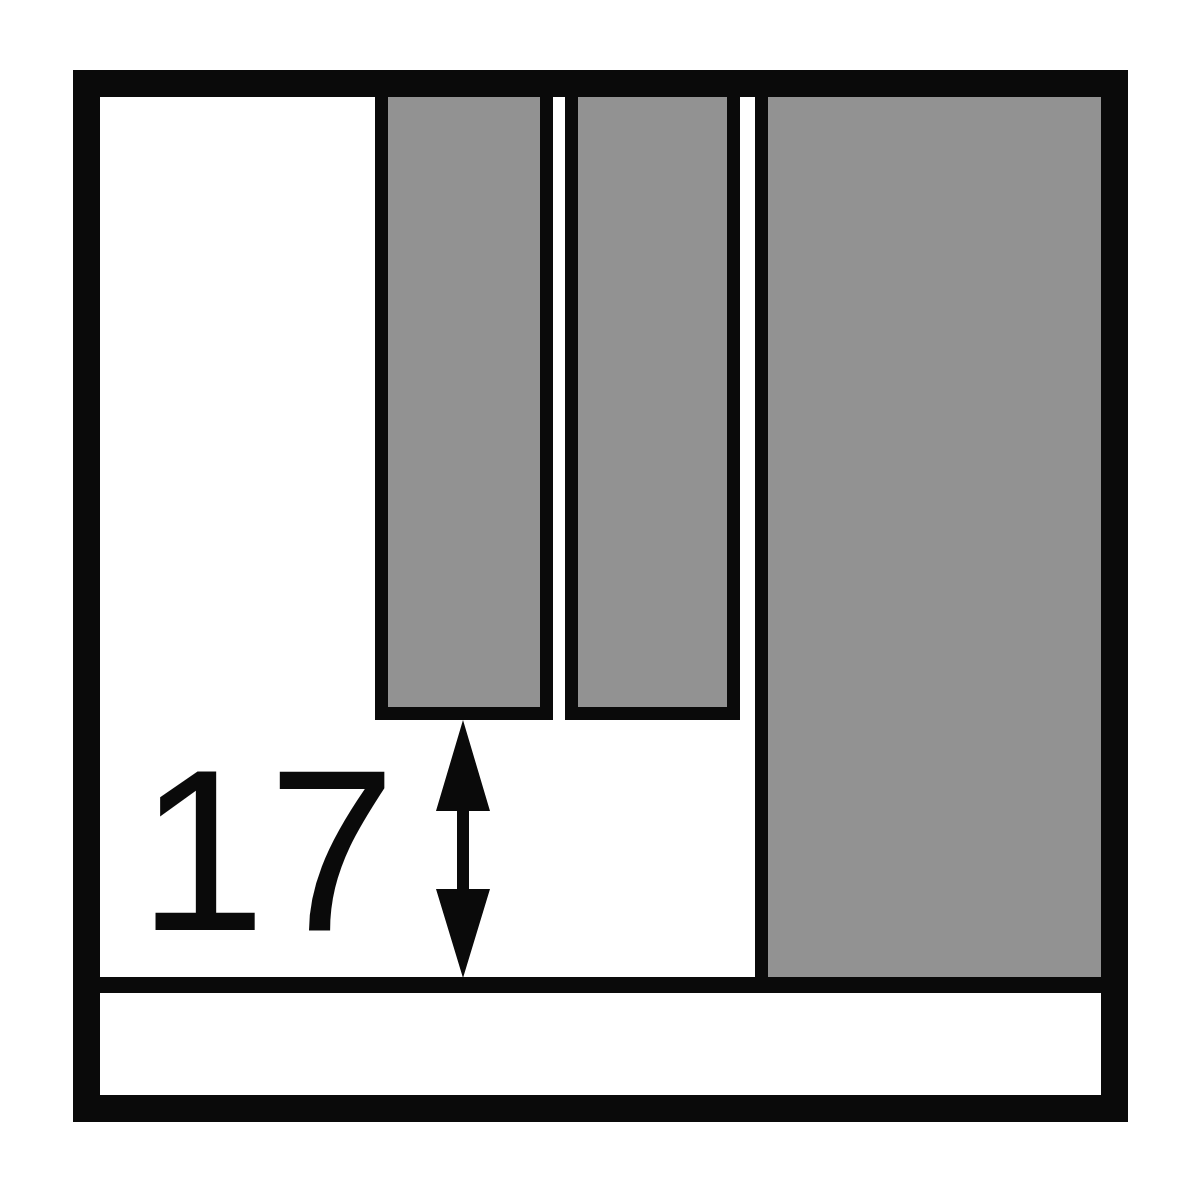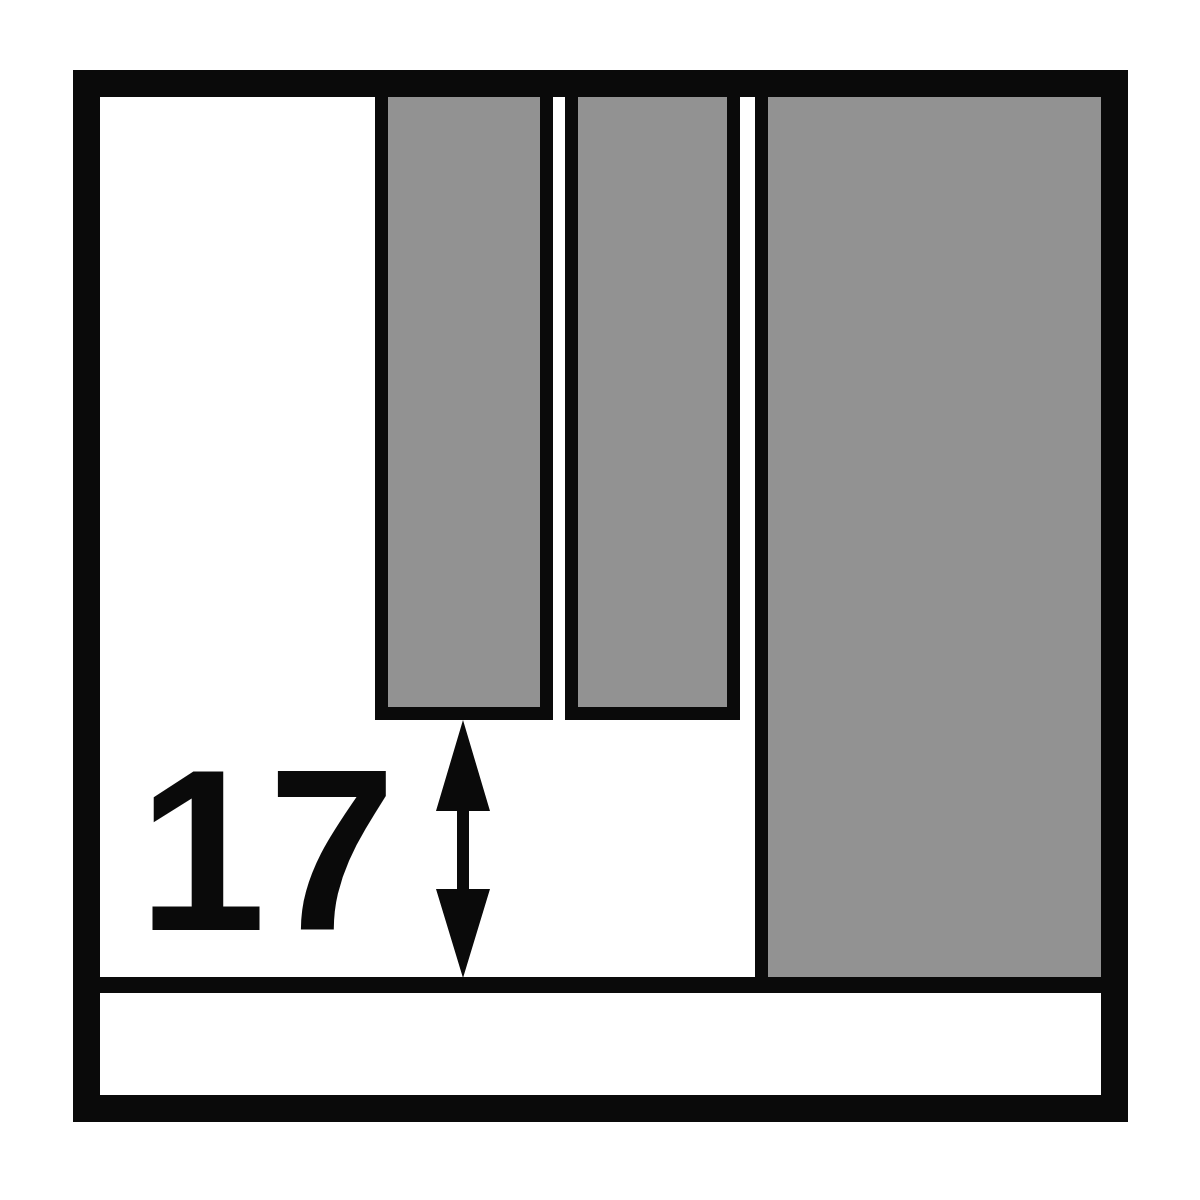--- a/index.html
+++ b/index.html
@@ -69,21 +69,21 @@
     color: var(--line-black);
     display: block;
   }
   
   .dim-label {
     position: absolute;
     left: 38px;
     top: 639px;
     font-size: 230px;
     line-height: 1;
-    font-weight: 700;
+    font-weight: 400;
     letter-spacing: 2px;
     color: var(--line-black);
     white-space: nowrap;
   }
 </style>
 </head>
 <body>
 
 <div class="canvas">
   <div class="frame">

